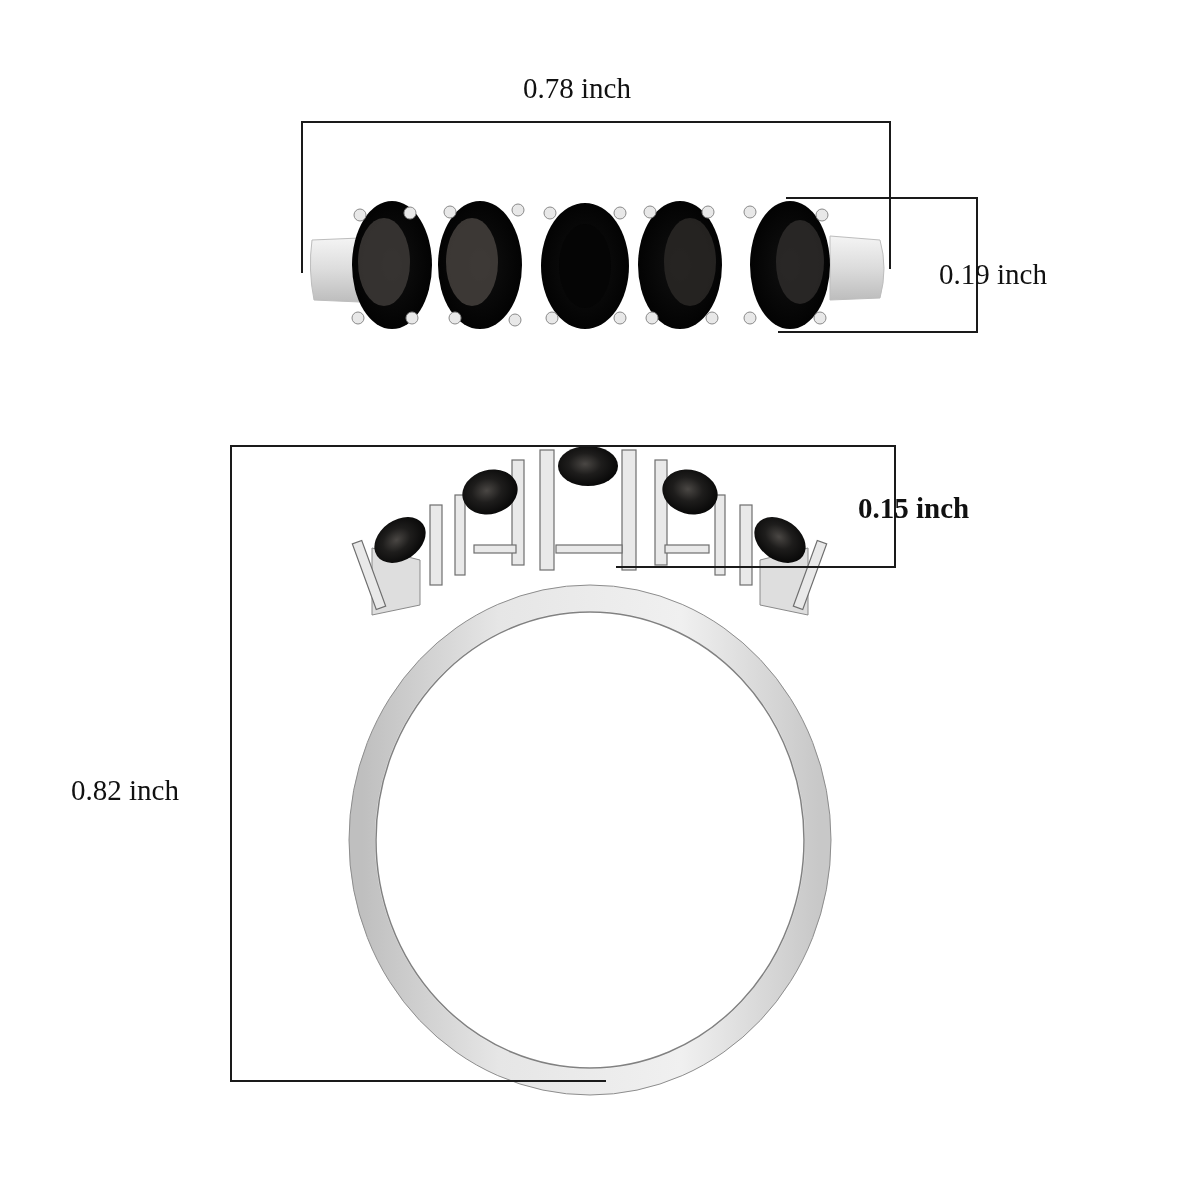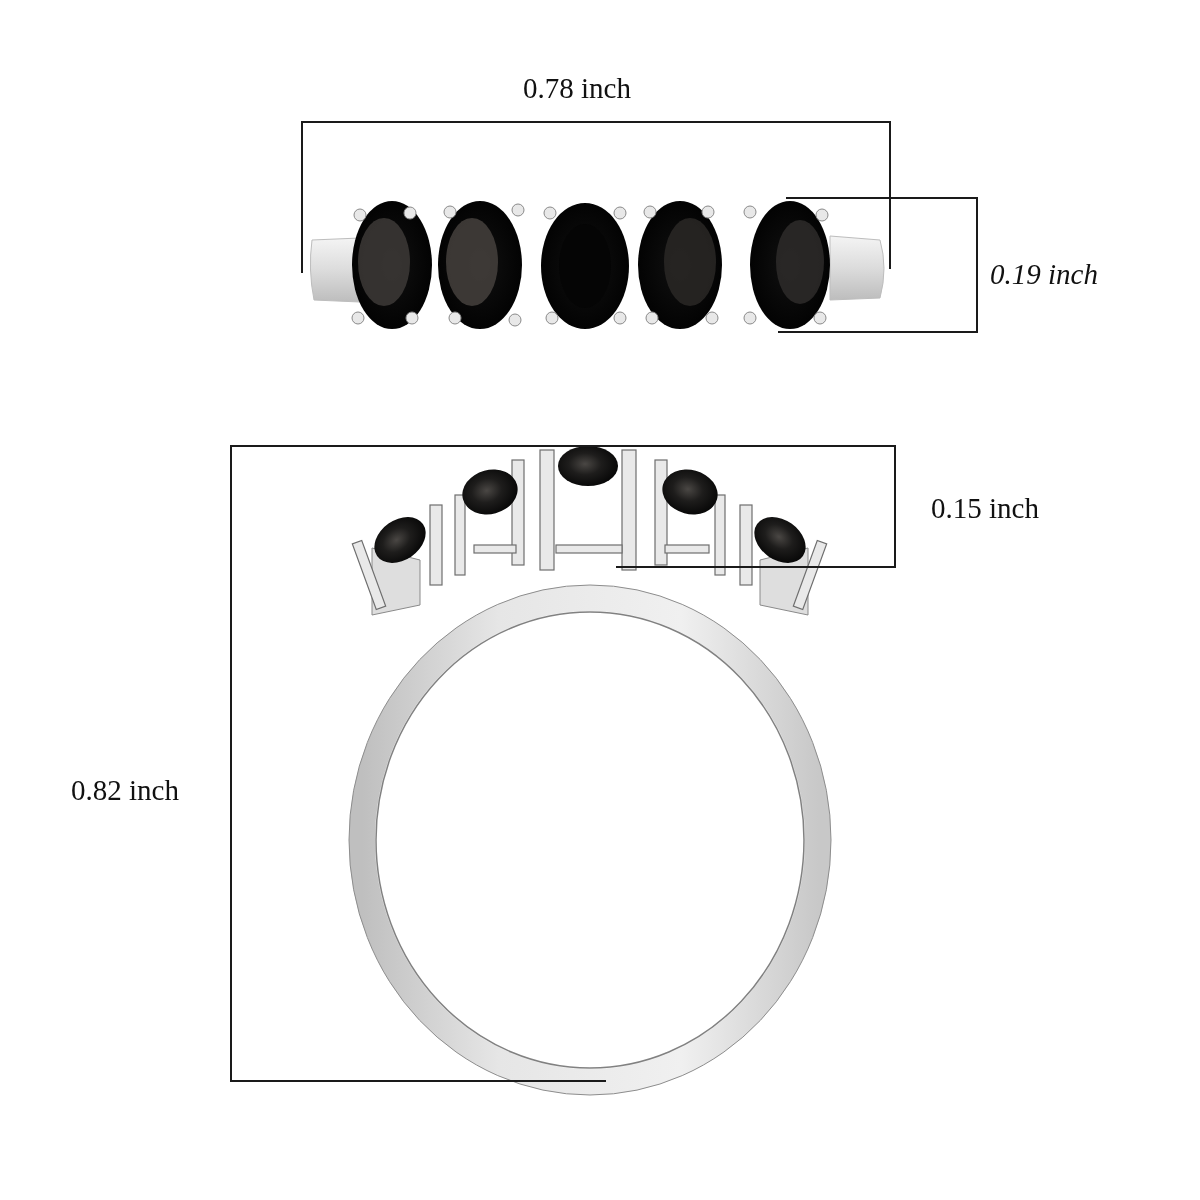--- a/index.html
+++ b/index.html
@@ -123,25 +123,25 @@
   </svg>
 
   <div class="line" style="left:301px; top:121px; width:590px; height:2px;"></div>
   <div class="line" style="left:301px; top:121px; width:2px; height:152px;"></div>
   <div class="line" style="left:889px; top:121px; width:2px; height:148px;"></div>
   <div class="label" style="left:523px; top:74px;">0.78 inch</div>
 
   <div class="line" style="left:786px; top:197px; width:192px; height:2px;"></div>
   <div class="line" style="left:976px; top:197px; width:2px; height:135px;"></div>
   <div class="line" style="left:778px; top:331px; width:200px; height:2px;"></div>
-  <div class="label" style="left:990px; top:260px;font-style:italic;">0.19 inch</div>
+  <div class="label" style="left:939px; top:260px;">0.19 inch</div>
 
   <div class="line" style="left:230px; top:445px; width:666px; height:2px;"></div>
   <div class="line" style="left:894px; top:445px; width:2px; height:123px;"></div>
   <div class="line" style="left:616px; top:566px; width:280px; height:2px;"></div>
-  <div class="label" style="left:931px; top:494px;">0.15 inch</div>
+  <div class="label" style="left:858px; top:494px;font-weight:bold;">0.15 inch</div>
 
   <div class="line" style="left:230px; top:445px; width:2px; height:637px;"></div>
   <div class="line" style="left:230px; top:1080px; width:376px; height:2px;"></div>
   <div class="label" style="left:71px; top:776px;">0.82 inch</div>
 
 
 </div>
 
 </body></html>

